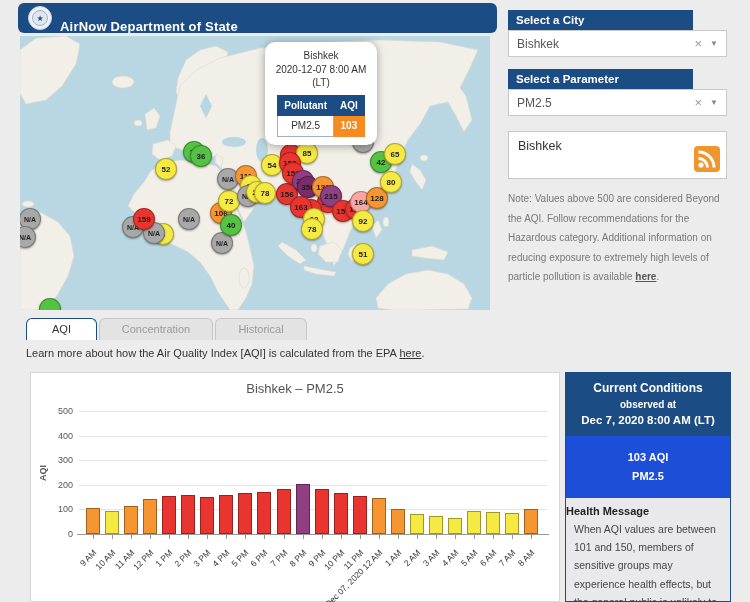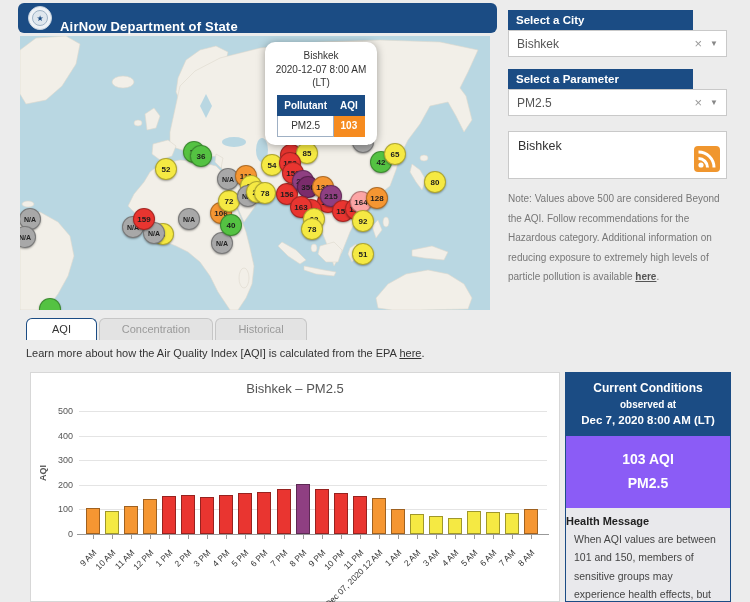--- a/index.html
+++ b/index.html
@@ -73,22 +73,22 @@
   .xlabel{position:absolute;width:130px;text-align:right;font-size:8.5px;color:#333;
     transform-origin:100% 50%;transform:rotate(-45deg);white-space:nowrap;}
 
   
   #cc{left:565px;top:372px;width:166px;height:230px;background:#e9e9ec;border:1px solid #1b4c84;
     box-sizing:border-box;overflow:hidden;}
   #cc .head{background:#1b4c84;color:#fff;text-align:center;padding:6px 4px 7px;line-height:1.5;}
   #cc .head .l1{font-size:12px;font-weight:bold;}
   #cc .head .l2{font-size:10px;font-weight:bold;}
   #cc .head .l3{font-size:11.5px;font-weight:bold;}
-  #cc .orange{background:#8b5cf6;color:#fff;text-align:center;font-weight:bold;
-    font-size:14px;line-height:1.7;padding:12px 6px;}
+  #cc .orange{background:#1d4ed8;color:#fff;text-align:center;font-weight:bold;
+    font-size:11px;line-height:1.7;padding:12px 6px;}
   #cc .hm-title{text-align:left;font-size:11px;font-weight:bold;color:#222;margin:7px 0 3px;}
   #cc .hm-body{font-size:10.5px;color:#444;line-height:1.75;padding:0 8px;}
 </style>
 </head>
 <body>
 
 <div class="abs" id="app-header">
   <span class="seal">
       <span class="inner">★</span>
     </span>
@@ -169,21 +169,21 @@
       <div class="marker" style="left: 292px; top: 193px; background: rgb(245, 233, 67);">78</div>
       <div class="marker" style="left: 323px; top: 175px; background: rgb(233, 53, 48);">157</div>
       <div class="marker" style="left: 336px; top: 173px; background: rgb(233, 53, 48);">168</div>
       <div class="marker" style="left: 341px; top: 166px; background: #fca5a5;">164</div>
       <div class="marker" style="left: 357px; top: 162px; background: rgb(245, 150, 50);">128</div>
       <div class="marker" style="left: 343px; top: 185px; background: rgb(245, 233, 67);">92</div>
       <div class="marker" style="left: 343px; top: 218px; background: rgb(245, 233, 67);">51</div>
       <div class="marker na" style="left: 343px; top: 106px; background: rgb(168, 168, 168);">N/A</div>
       <div class="marker" style="left: 361px; top: 126px; background: rgb(84, 194, 66);">42</div>
       <div class="marker" style="left: 375px; top: 118px; background: rgb(245, 233, 67);">65</div>
-      <div class="marker" style="left: 371px; top: 146px; background: rgb(245, 233, 67); margin-left: 44px;">80</div>
+      <div class="marker" style="left: 371px; top: 146px; background: rgb(245, 233, 67);">80</div>
     </div>
 
   <div class="abs" id="popup">
     <div>Bishkek</div>
     <div>2020-12-07 8:00 AM</div>
     <div>(LT)</div>
     <table>
       <tbody>
           <tr>
         <th>Pollutant</th>

